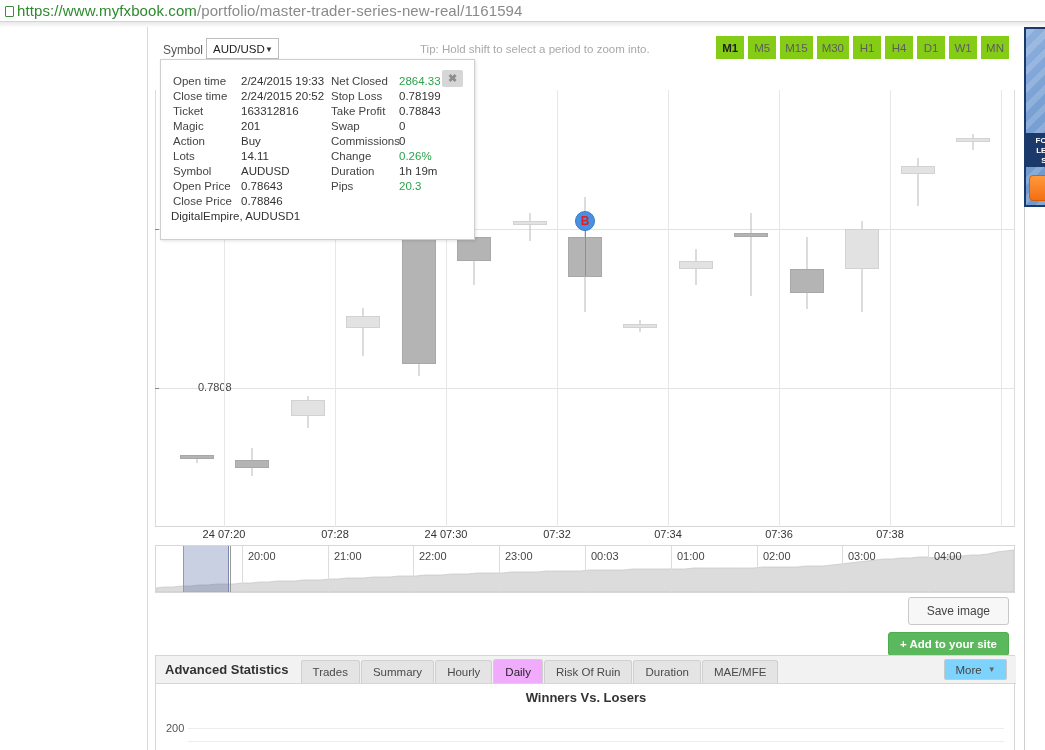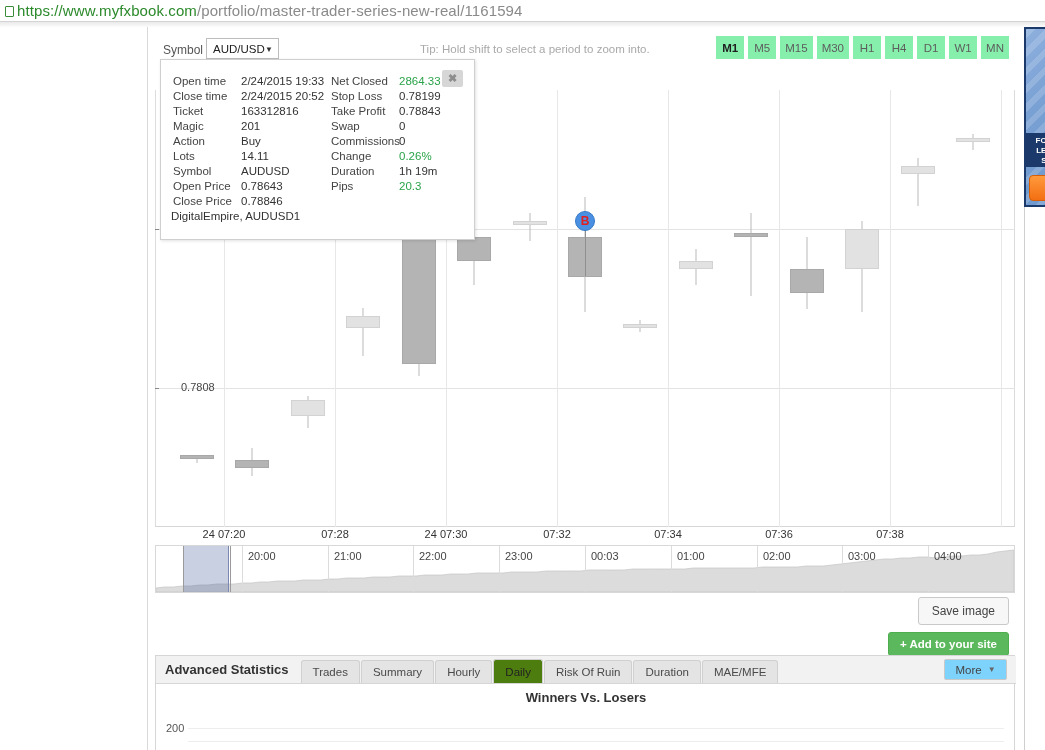--- a/index.html
+++ b/index.html
@@ -76,21 +76,21 @@
     position: absolute; left: 265px; top: 8px;
     font-size: 11.5px; color: #a9a9a9;
   }
 
   .tf-group {
     position: absolute; right: 6px; top: 1px;
     display: flex; gap: 4px;
   }
   .tf-btn {
     min-width: 28px; height: 23px; padding: 0 5px;
-    background: #86efac; border: none;
+    background: #84cc16; border: none;
     font-size: 11.5px; color: #5d5d5d;
     display: flex; align-items: center; justify-content: center;
     font-family: "Liberation Sans", sans-serif;
     cursor: pointer;
   }
   .tf-btn.active { color: #1f1f1f; font-weight: bold; }
 
   
   .chart-infoline {
     position: absolute; left: 0; top: 41px; width: 860px; height: 22px;
@@ -198,21 +198,21 @@
     margin-right: 5px; position: relative; cursor: pointer; flex: 0 0 auto;
   }
   .cbx.checked::after {
     content: "✔"; position: absolute; left: 0px; top: -2px;
     font-size: 11px; color: #333; line-height: 13px;
   }
   .opt-label { font-size: 11.5px; color: #3b3b3b; }
 
   .btn-save {
     position: absolute; right: 6px; top: 570px;
-    padding: 6px 13px; background: #f7f7f7;
+    padding: 6px 18px; background: #f7f7f7;
     border: 1px solid #c9c9c9; border-radius: 3px;
     font-size: 12px; color: #444; cursor: pointer;
     font-family: "Liberation Sans", sans-serif;
   }
   .btn-add {
     position: absolute; right: 6px; top: 605px;
     padding: 5px 11px; background: #5cb85c;
     border: 1px solid #4cae4c; border-radius: 3px;
     font-size: 11.5px; color: #ffffff; font-weight: bold; cursor: pointer;
     font-family: "Liberation Sans", sans-serif;
@@ -261,21 +261,21 @@
   }
   .stat-tab {
     height: 23px; padding: 0 11px; margin-right: 1px;
     background: #e4e4e4; border: 1px solid #d0d0d0; border-bottom: none;
     border-radius: 3px 3px 0 0;
     font-size: 11.5px; color: #4a4a4a; cursor: pointer;
     display: flex; align-items: center;
     font-family: "Liberation Sans", sans-serif;
   }
   .stat-tab.active {
-    background: #4d7c0f; color: #222; height: 24px;
+    background: #f0abfc; color: #222; height: 24px;
     border-color: #d0d0d0;
   }
   .btn-more {
     position: absolute; right: 7px; top: 3px;
     width: 63px; height: 21px;
     border: 1px solid #c9c9c9; background: #7dd3fc; border-radius: 2px;
     font-size: 11.5px; color: #444; cursor: pointer;
     display: flex; align-items: center; justify-content: center;
   }
   .btn-more .caret { font-size: 8px; margin-left: 6px; color: #666; }
@@ -359,21 +359,21 @@
         </div>
     </div>
 
 
     <div class="plot" id="plot">
       <div class="plot-border-l"></div>
       <div class="plot-border-r"></div>
       <div class="plot-border-b"></div>
     <div class="hgrid" style="top: 298px;"></div>
         <div class="ytick" style="top: 298px;"></div>
-        <div class="ylabel" style="left: 2px; top: 291px; padding-left: 24px;">0.7808</div>
+        <div class="ylabel" style="left: 19px; top: 291px; padding-left: 24px;">0.7808</div>
         <div class="hgrid" style="top: 139px;"></div>
         <div class="ytick" style="top: 139px;"></div>
         <div class="ylabel" style="left: 7px; top: 132px;">0.7812</div>
         <div class="vgrid" style="left: 69px;"></div>
         <div class="vgrid" style="left: 180px;"></div>
         <div class="vgrid" style="left: 291px;"></div>
         <div class="vgrid" style="left: 402px;"></div>
         <div class="vgrid" style="left: 513px;"></div>
         <div class="vgrid" style="left: 624px;"></div>
         <div class="vgrid" style="left: 735px;"></div>

